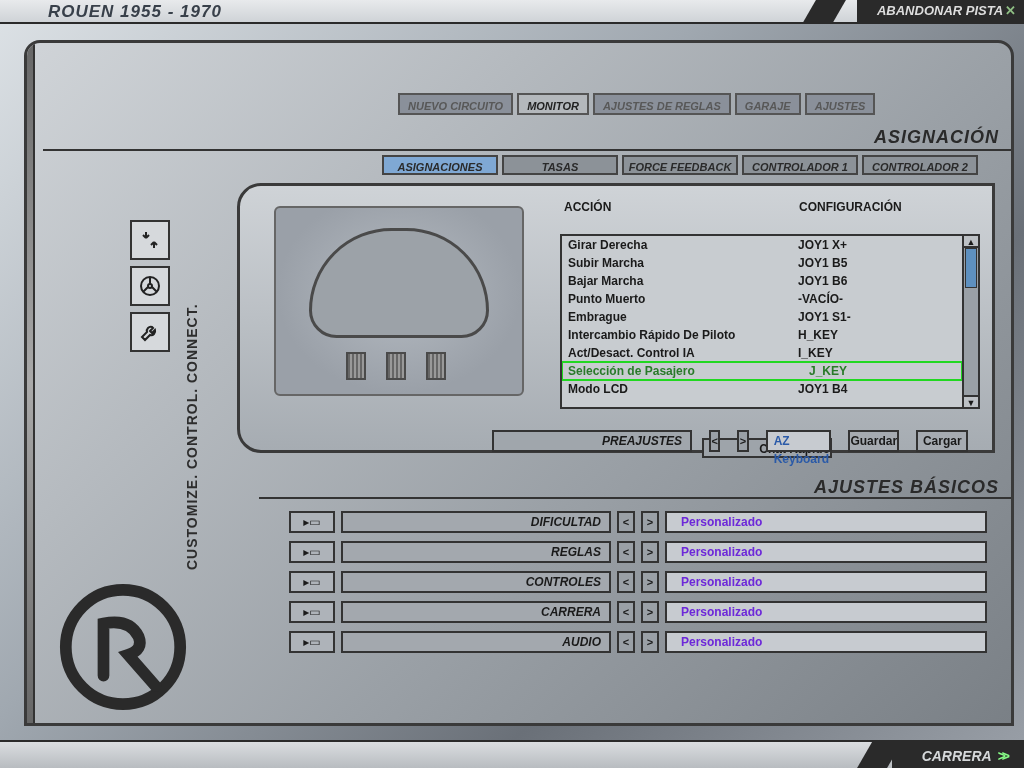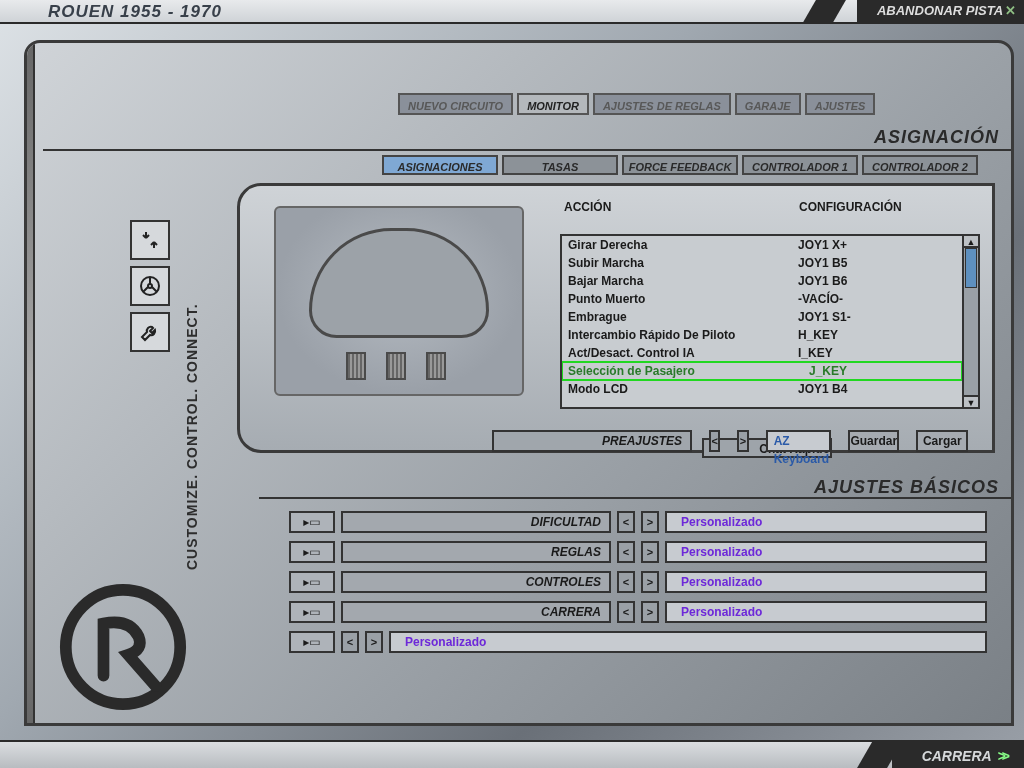--- a/index.html
+++ b/index.html
@@ -305,20 +305,21 @@
       </div>
       <div class="brow">
         <div class="ex">▸▭</div>
         <div class="lbl">CARRERA</div>
         <div class="spin">&lt;</div>
         <div class="spin">&gt;</div>
         <div class="val">Personalizado</div>
       </div>
       <div class="brow">
         <div class="ex">▸▭</div>
+        <div class="lbl">AUDIO</div>
         <div class="spin">&lt;</div>
         <div class="spin">&gt;</div>
         <div class="val">Personalizado</div>
       </div>
     </div>
 </div>
 
 <div class="sidebar">
   <div class="sidebtn">
     <svg class="si" viewBox="0 0 24 24">

